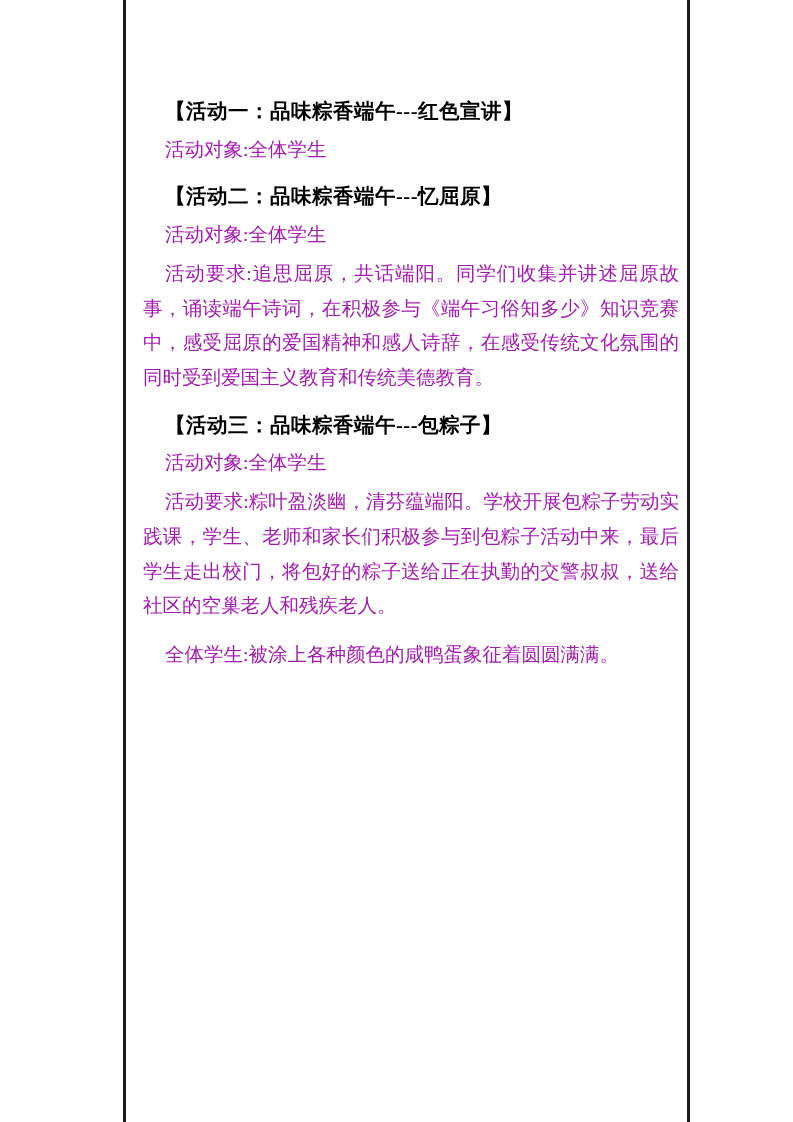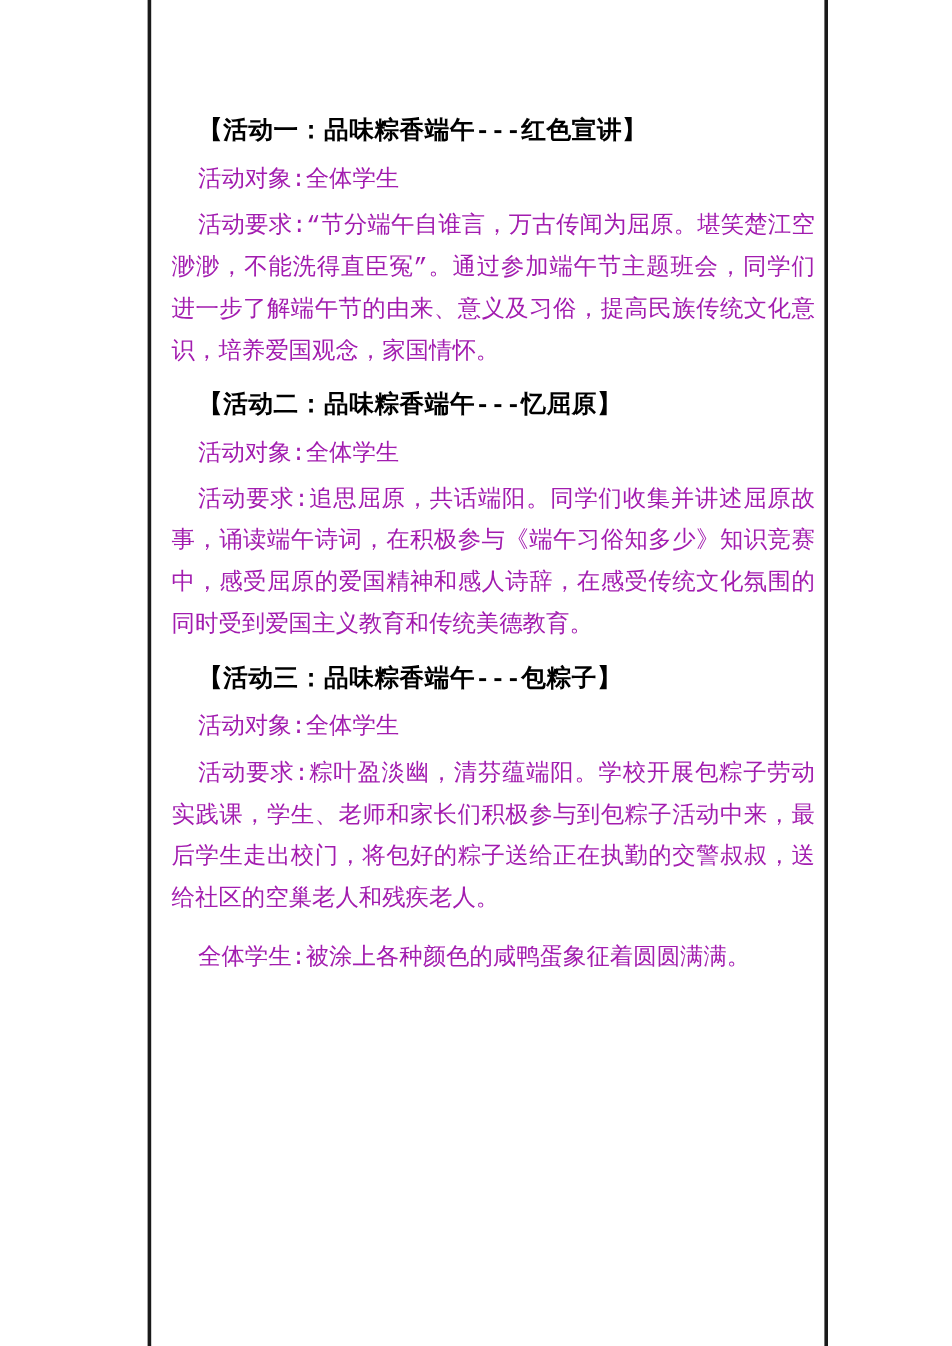--- a/index.html
+++ b/index.html
@@ -7,21 +7,21 @@
     padding: 0;
     background: #ffffff;
   }
   .page {
     position: relative;
     width: 793px;
     height: 1122px;
     background: #ffffff;
     box-sizing: border-box;
     overflow: hidden;
-    font-family: Liberation Mono, monospace;
+    font-family: Liberation Serif, serif;
   }
   .border-frame {
     position: absolute;
     left: 123px;
     top: 0px;
     width: 3px;
     height: 1122px;
     background: #1a1a1a;
   }
   .border-frame.right {
@@ -67,21 +67,20 @@
 <div class="page">
 
   <div class="border-frame"></div>
   <div class="border-frame right"></div>
 
   <div class="content">
 
     <div class="block">
       <p class="heading">【活动一：品味粽香端午---红色宣讲】</p>
       <p class="para indent">活动对象:全体学生</p>
-      <p class="para indent">活动要求:“节分端午自谁言，万古传闻为屈原。堪笑楚江空渺渺，不能洗得直臣冤”。通过参加端午节主题班会，同学们进一步了解端午节的由来、意义及习俗，提高民族传统文化意识，培养爱国观念，家国情怀。</p>
     </div>
 
     <div class="block">
       <p class="heading">【活动二：品味粽香端午---忆屈原】</p>
       <p class="para indent">活动对象:全体学生</p>
       <p class="para indent">活动要求:追思屈原，共话端阳。同学们收集并讲述屈原故事，诵读端午诗词，在积极参与《端午习俗知多少》知识竞赛中，感受屈原的爱国精神和感人诗辞，在感受传统文化氛围的同时受到爱国主义教育和传统美德教育。</p>
     </div>
 
     <div class="block">
       <p class="heading">【活动三：品味粽香端午---包粽子】</p>

